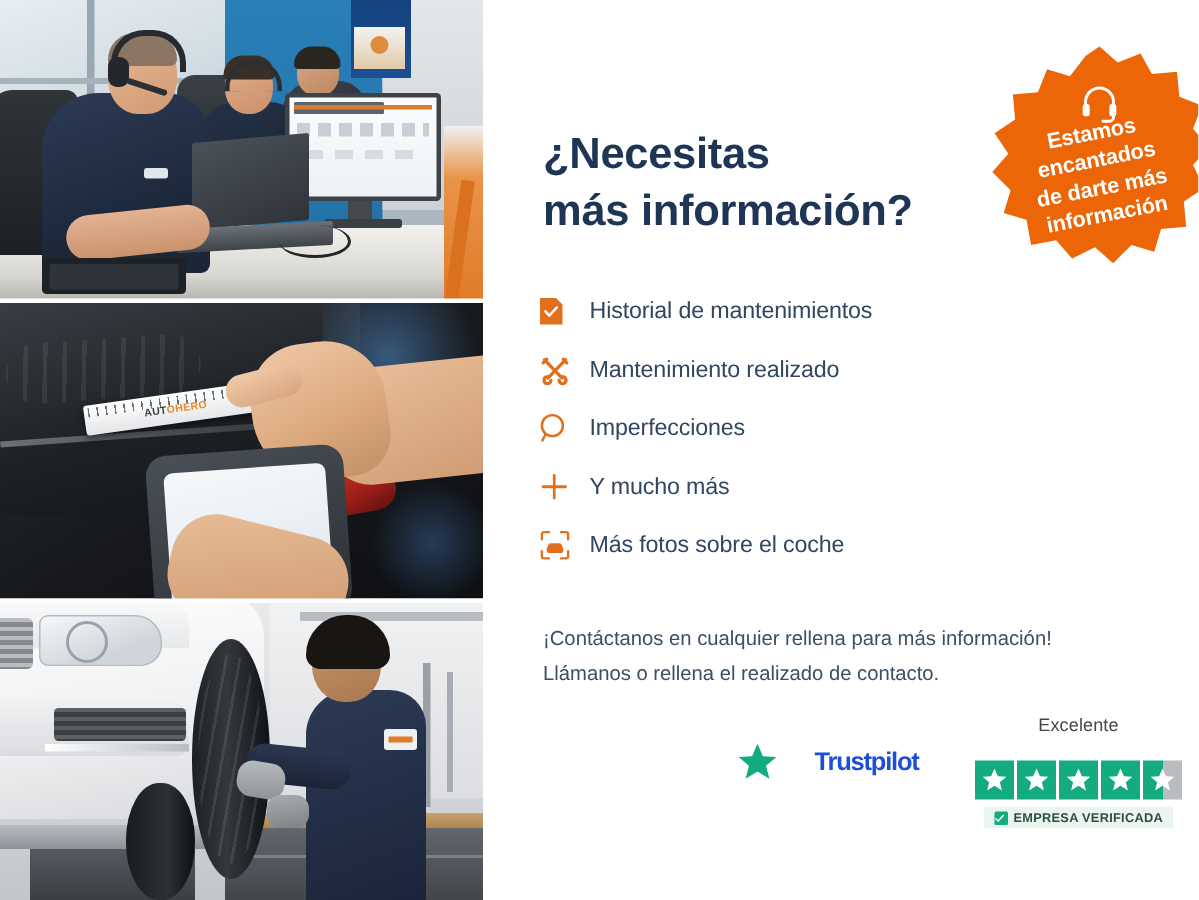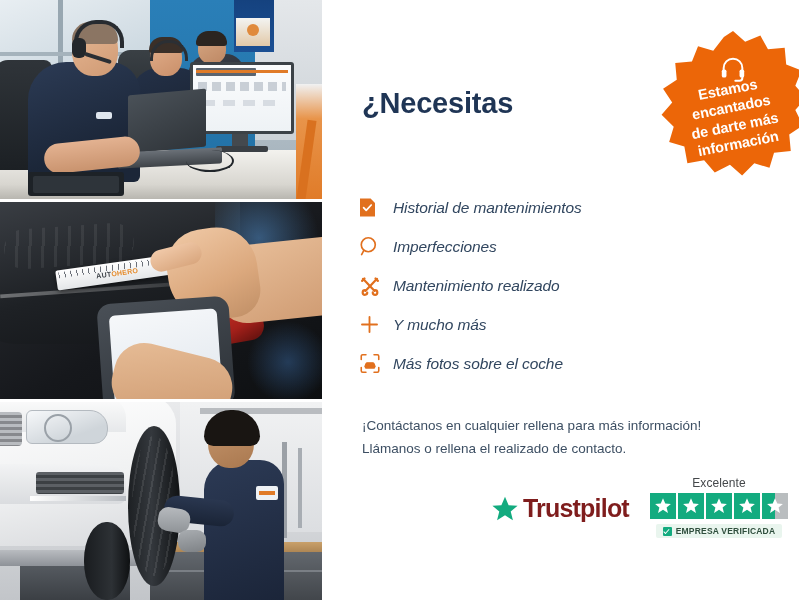--- a/index.html
+++ b/index.html
@@ -569,21 +569,20 @@
     height: 26px;
     display: flex;
     align-items: center;
     justify-content: flex-start;
     color: #e1701e;
   }
   .feature-label {
     font-size: 15.5px;
     color: #31465f;
     letter-spacing: -0.1px;
-    font-style: italic;
   }
 
   
   .contact {
     position: absolute;
     left: 23px;
     top: 400px;
     width: 440px;
     font-size: 13.5px;
     line-height: 1.72;
@@ -600,37 +599,38 @@
     height: 76px;
   }
   .tp-logo {
     position: absolute;
     left: 0; top: 18px;
     display: flex;
     align-items: center;
   }
   .tp-star-logo { width: 28px; height: 28px; margin-right: 4px; }
   .tp-name {
-    font-size: 25px;
+    font-size: 17px;
     font-weight: bold;
-    color: #7f1d1d;
+    color: #1d4ed8;
     letter-spacing: -0.8px;
+    margin-left: 20px;
   }
   .tp-right {
     position: absolute;
     left: 148px; top: 0;
     width: 160px;
     display: flex;
     flex-direction: column;
     align-items: center;
   }
   .tp-excelente {
     font-size: 12px;
     color: #44474a;
-    margin-bottom: 3px;
+    margin-bottom: 17px;
     letter-spacing: .1px;
   }
   .tp-stars { display: flex; gap: 2px; }
   .tp-star-box {
     width: 26px; height: 26px;
     background: #13ab7f;
     display: flex; align-items: center; justify-content: center;
   }
   .tp-star-box.half {
     background: linear-gradient(90deg, #13ab7f 0 50%, #b9bdbf 50% 100%);
@@ -776,20 +776,21 @@
         <div class="p3-glove"></div>
         <div class="p3-glove2"></div>
       </div>
     </div>
   </div>
 
   <div class="content">
 
     <h1 class="heading">
       <span>¿Necesitas</span>
+      <span class="heading-l2">más información?</span>
     </h1>
 
     <div class="badge-wrap">
       <svg class="badge-star" viewBox="0 0 100 100" aria-hidden="true">
         <path fill="currentColor" d="M50 2
           L58 9 L68 5 L73 14 L84 13 L85 24 L95 28 L91 38 L98 46 L91 54
           L96 64 L87 70 L88 81 L77 82 L74 92 L64 89 L56 97 L48 90 L38 95
           L31 87 L20 89 L18 78 L8 75 L11 65 L3 57 L10 49 L4 40 L13 34
           L12 23 L23 22 L27 12 L37 15 L44 6 Z"></path>
       </svg>
@@ -814,40 +815,40 @@
           <svg width="17" height="21" viewBox="0 0 17 21" aria-hidden="true">
             <path d="M1 1.6h10.6L16 6v13.4H1z" fill="#e1701e"></path>
             <path d="M4.6 10.6l2.6 2.8 5-5.4" stroke="#ffffff" stroke-width="1.7" fill="none" stroke-linecap="round" stroke-linejoin="round"></path>
           </svg>
         </span>
         <span class="feature-label">Historial de mantenimientos</span>
       </div>
 
       <div class="feature">
         <span class="feature-icon">
-          <svg width="21" height="21" viewBox="0 0 24 24" aria-hidden="true" stroke="#e1701e" fill="none" stroke-width="1.9" stroke-linecap="round">
-            <circle cx="10.6" cy="10" r="8"></circle>
-            <path d="M5.4 16.6L3 21.2"></path>
-          </svg>
-        </span>
-        <span class="feature-label">Imperfecciones</span>
-      </div>
-
-      <div class="feature">
-        <span class="feature-icon">
           <svg width="22" height="22" viewBox="0 0 24 24" aria-hidden="true" stroke="#e1701e" fill="none" stroke-width="2.4" stroke-linecap="round">
             <path d="M4.4 4.2l12.6 13.2"></path>
             <path d="M3.4 6.4l2.6-2.6"></path>
             <path d="M17.4 16.4c1.6 0 2.6 1.2 2.6 2.6s-1 2.6-2.4 2.6-2.6-1-2.6-2.6"></path>
             <path d="M19.6 4.2L7 17.4"></path>
             <path d="M20.6 6.4L18 3.8"></path>
             <path d="M6.6 16.4C5 16.4 4 17.6 4 19s1 2.6 2.4 2.6S9 20.6 9 19.2"></path>
           </svg>
         </span>
         <span class="feature-label">Mantenimiento realizado</span>
+      </div>
+
+      <div class="feature">
+        <span class="feature-icon">
+          <svg width="21" height="21" viewBox="0 0 24 24" aria-hidden="true" stroke="#e1701e" fill="none" stroke-width="1.9" stroke-linecap="round">
+            <circle cx="10.6" cy="10" r="8"></circle>
+            <path d="M5.4 16.6L3 21.2"></path>
+          </svg>
+        </span>
+        <span class="feature-label">Imperfecciones</span>
       </div>
 
       <div class="feature">
         <span class="feature-icon">
           <svg width="21" height="21" viewBox="0 0 24 24" aria-hidden="true" stroke="#e1701e" stroke-width="2.1" stroke-linecap="round">
             <path d="M12 3.4v17.2"></path>
             <path d="M3.4 12h17.2"></path>
           </svg>
         </span>
         <span class="feature-label">Y mucho más</span>

